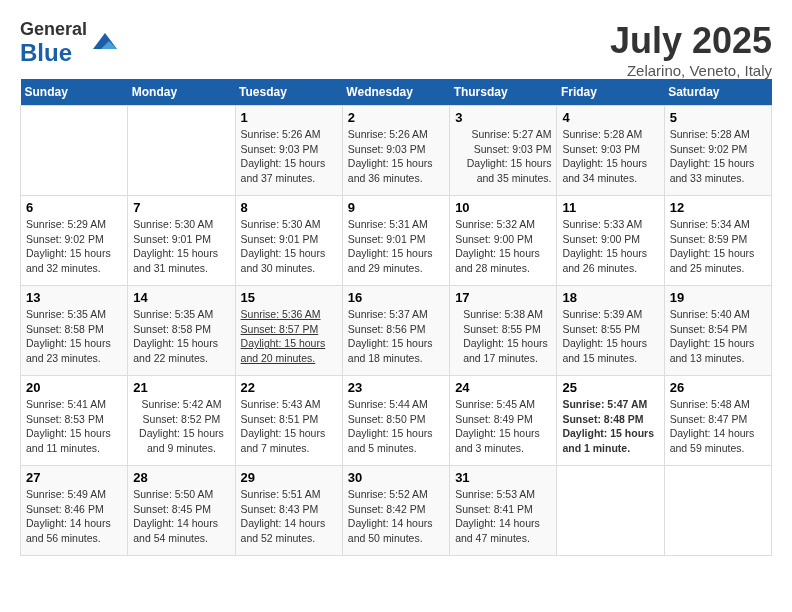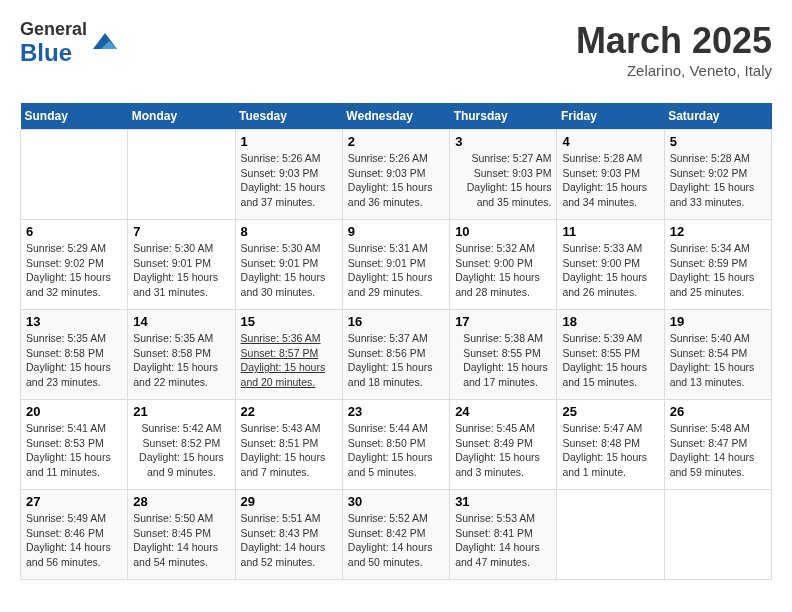--- a/index.html
+++ b/index.html
@@ -7,21 +7,21 @@
       font-family: Arial, sans-serif;
       background: #fff;
       width: 792px;
       min-height: 612px;
       padding: 20px;
     }
     .header {
       display: flex;
       align-items: flex-start;
       justify-content: space-between;
-      margin-bottom: 24px;
+      margin-bottom: 0;
     }
     .logo {
       display: flex;
       align-items: center;
     }
     .logo-text {
       display: flex;
       flex-direction: column;
       line-height: 1.1;
     }
@@ -99,21 +99,21 @@
     <div class="logo-text">
       <span class="logo-general">General</span>
       <span class="logo-blue">Blue</span>
     </div>
     <svg class="logo-icon" viewBox="0 0 28 28" xmlns="http://www.w3.org/2000/svg">
       <polygon points="14,4 26,20 2,20" fill="#1a5fa8"></polygon>
       <polygon points="18,12 26,20 10,20" fill="#4a9fd4"></polygon>
     </svg>
   </div>
   <div class="title-section">
-    <div class="month-title">March 2025</div>
+    <div class="month-title">July 2025</div>
     <div class="location">Zelarino, Veneto, Italy</div>
   </div>
 </div>
 
 <table>
   <thead>
     <tr>
     <th>Sunday</th>
         <th>Monday</th>
         <th>Tuesday</th>
@@ -296,21 +296,21 @@
         </td>
         <td>
           <span class="day-number">24</span>
           <div class="day-info" style="white-space: pre-line;">Sunrise: 5:45 AM
 Sunset: 8:49 PM
 Daylight: 15 hours
 and 3 minutes.</div>
         </td>
         <td>
           <span class="day-number">25</span>
-          <div class="day-info" style="white-space: pre-line;">Sunrise: 5:47 AM
+          <div class="day-info" style="white-space: pre-line; font-weight: bold;">Sunrise: 5:47 AM
 Sunset: 8:48 PM
 Daylight: 15 hours
 and 1 minute.</div>
         </td>
         <td>
           <span class="day-number">26</span>
           <div class="day-info" style="white-space: pre-line;">Sunrise: 5:48 AM
 Sunset: 8:47 PM
 Daylight: 14 hours
 and 59 minutes.</div>

